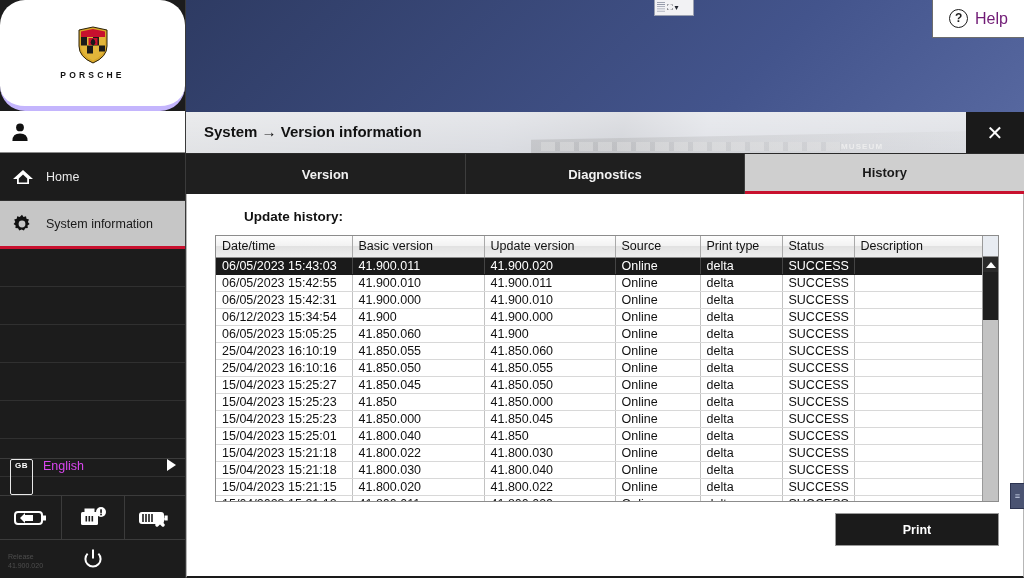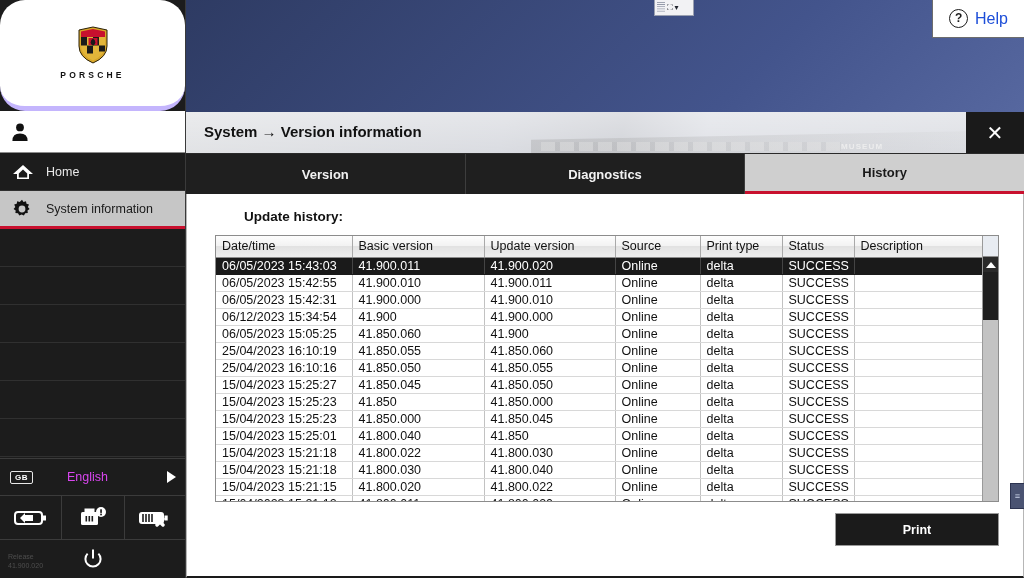--- a/index.html
+++ b/index.html
@@ -29,45 +29,45 @@
   .tt-ico { font-size: 8px; color: #22252d; line-height: 1; }
 
   
   .help-btn {
     position: absolute; right: 0px; top: 0px; width: 92px; height: 38px;
     background: #ffffff; border: 1px solid #6d6d6d; border-top: none; border-right: none;
     display: flex; align-items: center; justify-content: center; gap: 7px; z-index: 40;
   }
   .help-q { width: 19px; height: 19px; border: 1.6px solid #1b1b1b; border-radius: 50%;
     font-size: 12px; line-height: 16px; text-align: center; color: #1b1b1b; font-weight: 600; }
-  .help-txt { font-size: 16px; color: #1d4ed8; }
+  .help-txt { font-size: 16px; color: #701a75; }
 
   
   .sidebar { position: absolute; left: 0; top: 0; width: 186px; height: 578px;
     background: #1c1c1c; border-right: 1px solid #3a3a3a; z-index: 30; }
   .logo-box { height: 111px; background: #fff; display: flex; flex-direction: column;
     align-items: center; justify-content: center; border-bottom: 5px solid #c4b5fd; border-radius: 25px; }
   .crest-svg { display: block; }
   .wordmark { margin-top: 6px; font-size: 8.5px; letter-spacing: 3.2px;
     color: #111; font-weight: 700; }
 
   .user-row { height: 42px; background: #fff; display: flex; align-items: center;
     padding-left: 10px; border-bottom: 1px solid #8c8c8c; }
   .person { width: 20px; height: 20px; }
 
-  .nav-item { height: 38px; display: flex; align-items: center; padding-left: 12px;
+  .nav-item { height: 48px; display: flex; align-items: center; padding-left: 12px;
     border-bottom: 1px solid #303030; color: #e9e9e9; font-size: 12.5px; }
   .nav-item .ic { width: 26px; display: flex; align-items: center; }
   .nav-item .lb { margin-left: 8px; }
   .nav-item.active { background: #c6c6c6; color: #1a1a1a; border-bottom: 3px solid #c8102e; }
   .nav-blank { height: 38px; border-bottom: 1px solid #303030; }
 
   .lang-row { position: absolute; left: 0; top: 458px; width: 186px; height: 38px;
-    display: flex; align-items: center; padding: 0 10px;
-    border-top: 1px solid #3b3b3b; border-bottom: 1px solid #3b3b3b; gap: 24px; }
+    display: flex; padding: 0 10px;
+    border-top: 1px solid #3b3b3b; border-bottom: 1px solid #3b3b3b; }
   .gb-chip { border: 1.6px solid #e8e8e8; border-radius: 2px; color: #fff;
     font-size: 8px; font-weight: 700; padding: 1px 4px; letter-spacing: .5px; }
   .lang-name { color: #d946ef; font-size: 12.5px; margin-left: 10px; flex: 1; }
   .caret-r { width: 0; height: 0; border-left: 9px solid #fff;
     border-top: 6px solid transparent; border-bottom: 6px solid transparent; }
 
   .status-row { position: absolute; left: 0; top: 496px; width: 186px; height: 44px;
     display: flex; border-bottom: 1px solid #3b3b3b; }
   .status-cell { flex: 1; display: flex; align-items: center; justify-content: center;
     border-right: 1px solid #3b3b3b; position: relative; }

